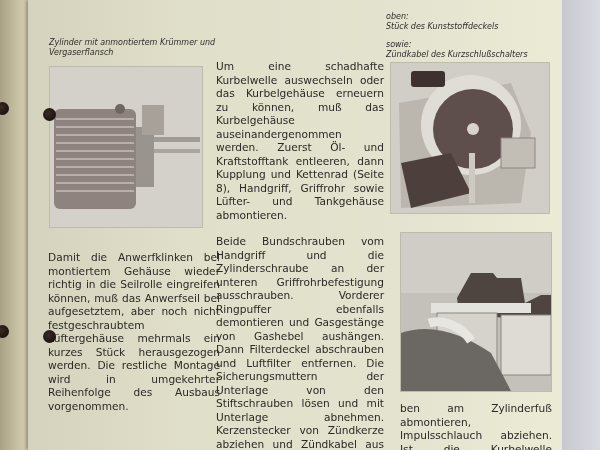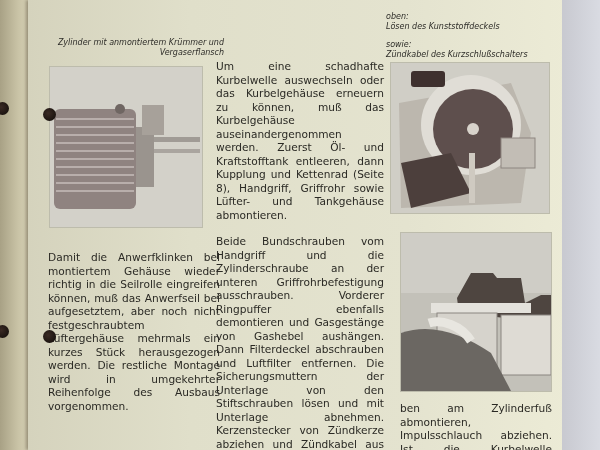--- a/index.html
+++ b/index.html
@@ -40,25 +40,25 @@
 </style>
 </head>
 <body>
 
 <div class="backpage"></div>
 <div class="hole" style="left:-4px;top:102px;"></div>
 <div class="hole" style="left:-4px;top:325px;"></div>
 
 <div class="page">
 
-  <div class="caption" style="left:6px;top:38px;width:190px;text-align:right;">Zylinder mit anmontiertem Krümmer und Vergaserflansch</div>
+  <div class="caption" style="left:21px;top:38px;width:190px;">Zylinder mit anmontiertem Krümmer und Vergaserflansch</div>
 
   <div class="caption" style="left:358px;top:12px;width:160px;">
     <div>oben:</div>
-    <div>Lösen des Kunststoffdeckels</div>
+    <div>Stück des Kunststoffdeckels</div>
     <div style="height:8px"></div>
     <div>sowie:</div>
     <div>Zündkabel des Kurzschlußschalters</div>
   </div>
 
   <div class="photo" style="left:21px;top:66px;width:152px;height:160px;background:#d6d4cb;">
     <svg width="152" height="160" viewBox="0 0 152 160">
       <rect x="0" y="0" width="152" height="160" fill="#d3d1c9"></rect>
       <g fill="#8f8380">
         <rect x="4" y="42" width="82" height="100" rx="6"></rect>

